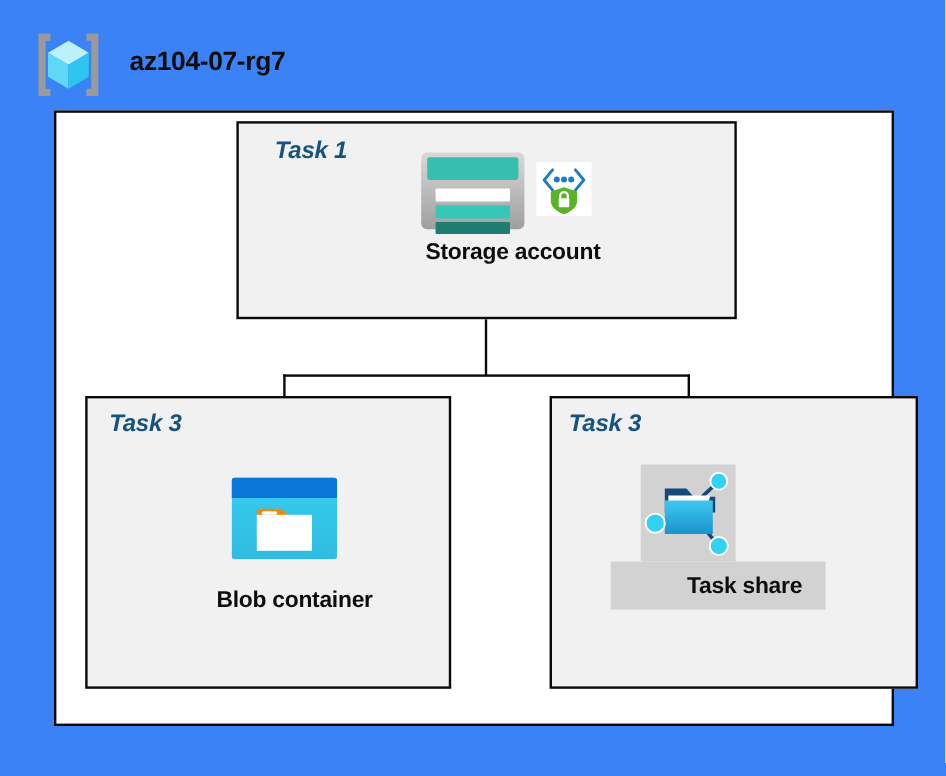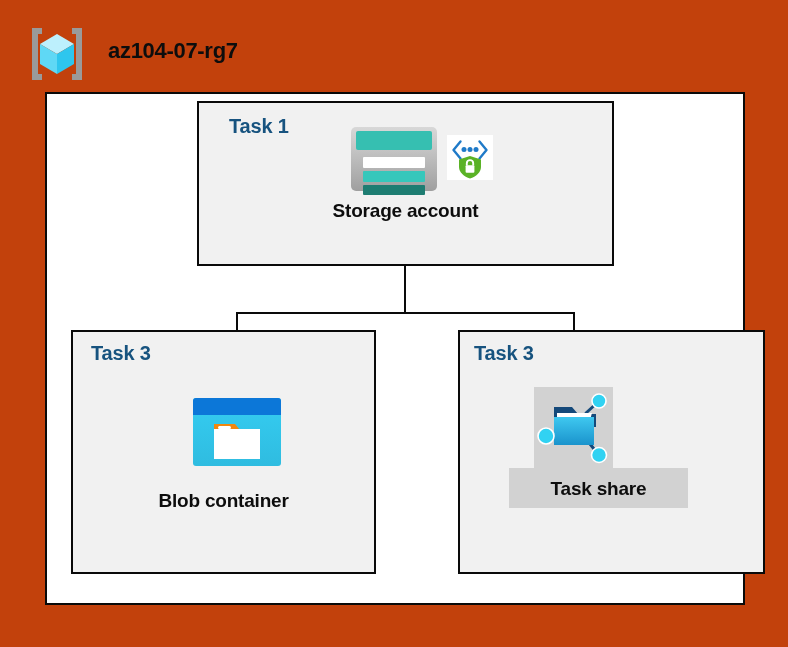--- a/index.html
+++ b/index.html
@@ -10,21 +10,21 @@
   }
   body {
     font-family: "Liberation Sans", sans-serif;
     -webkit-font-smoothing: antialiased;
   }
 
   #canvas {
     position: relative;
     width: 788px;
     height: 647px;
-    background: #c2410c;
+    background: #3b82f6;
     overflow: hidden;
   }
 
   
   #header {
     position: absolute;
     left: 26px;
     top: 24px;
     width: 420px;
     height: 64px;
@@ -70,33 +70,35 @@
   #task2-box { left: 71px;  top: 330px; width: 305px; height: 244px; }
   #task3-box { left: 420px; top: 330px; width: 307px; height: 244px; margin-left: 38px; }
 
   .task-label {
     position: absolute;
     font-size: 20px;
     font-weight: bold;
     color: #17537f;
     white-space: nowrap;
     letter-spacing: -0.2px;
+    font-style: italic;
   }
   #task1-label { left: 30px; top: 12px; }
   #task2-label { left: 18px; top: 10px; }
   #task3-label { left: 14px; top: 10px; }
 
   .node-label {
     position: absolute;
     font-size: 19px;
     font-weight: bold;
     color: #0d0d0d;
     white-space: nowrap;
     text-align: center;
     letter-spacing: -0.2px;
+    margin-left: 22px;
   }
 
   
   .conn {
     position: absolute;
     background: #0a0a0a;
   }
   #conn-trunk      { left: 404px; top: 266px; width: 2px;   height: 47px; }
   #conn-bar        { left: 236px; top: 312px; width: 339px; height: 2px; }
   #conn-drop-left  { left: 236px; top: 312px; width: 2px;   height: 73px; }

